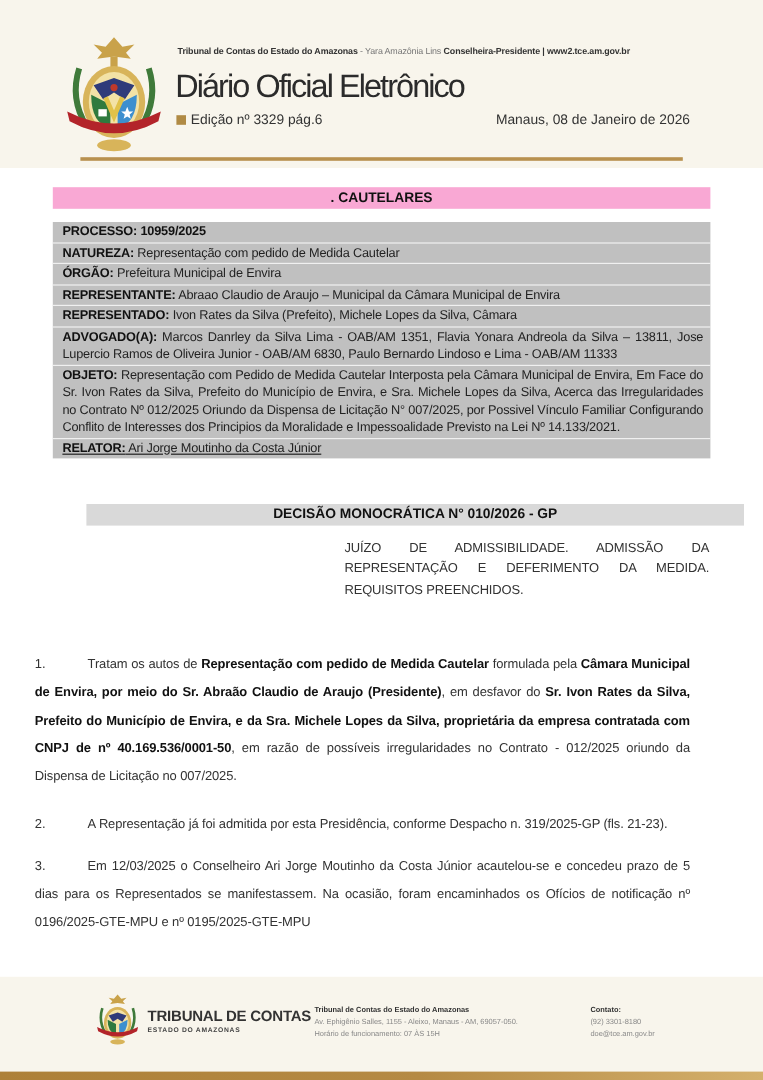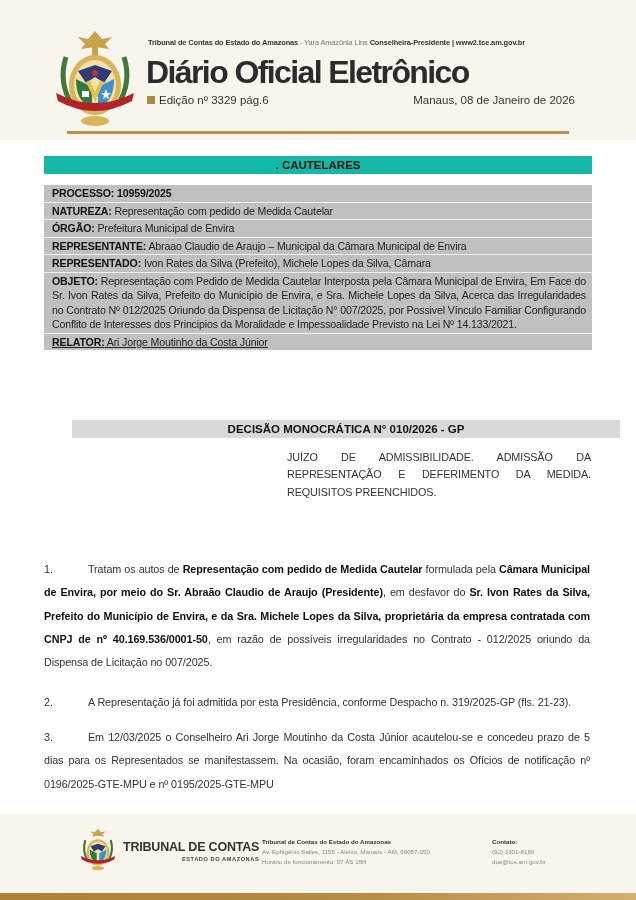--- a/index.html
+++ b/index.html
@@ -5,53 +5,53 @@
   * { box-sizing: border-box; margin: 0; padding: 0; }
   html, body { width: 636px; height: 900px; background: #ffffff; overflow: hidden; }
   body { font-family: "Liberation Sans", sans-serif; color: #222; position: relative; }
 
   
   .header { position: absolute; left: 0; top: 0; width: 636px; height: 140px; background: #f8f5ec; }
   .logo { position: absolute; left: 52px; top: 27px; width: 86px; height: 105px; }
   .header-top { position: absolute; left: 148px; top: 38px; font-size: 7.4px; color: #333; white-space: nowrap; letter-spacing: -0.1px; }
   .header-top b { font-weight: bold; color: #333; }
   .header-top .light { color: #777; }
-  .header-title { position: absolute; left: 146px; top: 49px; font-size: 32px; font-weight: bold; color: #2b2b2b; letter-spacing: -1.6px; white-space: nowrap; line-height: 46px; }
+  .header-title { position: absolute; left: 146px; top: 49px; font-size: 27px; font-weight: normal; color: #2b2b2b; letter-spacing: -1.6px; white-space: nowrap; line-height: 46px; }
   .edition { position: absolute; left: 147px; top: 94px; font-size: 11.5px; color: #333; display: flex; align-items: center; gap: 4px; }
   .edition .sq { width: 8px; height: 8px; background: #b08a44; display: inline-block; }
   .date { position: absolute; right: 61px; top: 94px; font-size: 11.5px; color: #333; text-align: center; }
   .header-rule { position: absolute; left: 67px; top: 131px; width: 502px; height: 3px; background: #b8914f; }
 
   
   .section-bar { position: absolute; left: 44px; width: 548px; height: 18px; text-align: center; font-weight: bold; font-size: 11.5px; line-height: 18px; color: #111; }
-  .bar-cautelares { top: 156px; background: #14b8a6; }
+  .bar-cautelares { top: 156px; background: #f9a8d4; }
   .bar-decisao { top: 420px; background: #d9d9d9; margin-left: 28px; }
 
   
   .info-box { position: absolute; left: 44px; top: 185px; width: 548px; background: #c0c0c0; }
   .info-row { font-size: 10.6px; line-height: 14.5px; padding: 1px 6px 1px 8px; border-bottom: 1px solid #f0f0f0; color: #222; text-align: justify; letter-spacing: -0.15px; }
   .info-row:last-child { border-bottom: none; text-decoration: underline; }
   .info-row b { font-weight: bold; color: #111; }
 
   
   .ementa { position: absolute; left: 287px; top: 449px; width: 304px; font-size: 10.8px; line-height: 17.4px; color: #333; text-align: justify; letter-spacing: -0.1px; }
   .ementa p { text-align: justify; }
 
   
-  .para { position: absolute; left: 44px; width: 546px; font-size: 10.8px; line-height: 23.3px; color: #333; text-align: justify; letter-spacing: -0.1px; margin-top: 15px; }
+  .para { position: absolute; left: 29px; width: 546px; font-size: 10.8px; line-height: 23.3px; color: #333; text-align: justify; letter-spacing: -0.1px; }
   .para b { color: #111; font-weight: bold; }
   .para .num { display: inline-block; width: 44px; }
   .p1 { top: 543px; }
   .p2 { top: 676px; }
   .p3 { top: 711px; }
 
   
   .footer { position: absolute; left: 0; top: 814px; width: 636px; height: 86px; background: #f8f5ec; }
   .footer-logo { position: absolute; left: 78px; top: 13px; width: 40px; height: 46px; }
-  .footer-brand { position: absolute; left: 123px; top: 26px; text-align: right; }
+  .footer-brand { position: absolute; left: 123px; top: 26px; }
   .footer-brand .big { font-size: 12.5px; font-weight: bold; color: #333; letter-spacing: -0.2px; white-space: nowrap; }
   .footer-brand .small { font-size: 5.6px; font-weight: bold; color: #444; letter-spacing: 0.6px; margin-top: 2px; white-space: nowrap; }
   .footer-addr { position: absolute; left: 262px; top: 23px; font-size: 6.2px; line-height: 10px; color: #888; white-space: nowrap; }
   .footer-addr .t { color: #333; font-weight: bold; }
   .footer-contact { position: absolute; left: 492px; top: 23px; font-size: 6.2px; line-height: 10px; color: #888; white-space: nowrap; }
   .footer-contact .t { color: #333; font-weight: bold; }
   .footer-bar { position: absolute; left: 0; bottom: 0; width: 636px; height: 7px; background: linear-gradient(90deg, #ad8038 0%, #b58a44 55%, #d4b06c 100%); }
 </style>
 </head>
 <body>
@@ -96,20 +96,21 @@
 </div>
 
 <div class="section-bar bar-cautelares">. CAUTELARES</div>
 
 <div class="info-box">
   <div class="info-row"><b>PROCESSO:</b><b> 10959/2025</b></div>
   <div class="info-row"><b>NATUREZA:</b><span> Representação com pedido de Medida Cautelar</span></div>
   <div class="info-row"><b>ÓRGÃO:</b><span> Prefeitura Municipal de Envira</span></div>
   <div class="info-row"><b>REPRESENTANTE:</b><span> Abraao Claudio de Araujo – Municipal da Câmara Municipal de Envira</span></div>
   <div class="info-row"><b>REPRESENTADO:</b><span> Ivon Rates da Silva (Prefeito), Michele Lopes da Silva, Câmara</span></div>
+  <div class="info-row"><b>ADVOGADO(A):</b><span> Marcos Danrley da Silva Lima - OAB/AM 1351,  Flavia Yonara Andreola da Silva – 13811, Jose Lupercio Ramos de Oliveira Junior - OAB/AM 6830, Paulo Bernardo Lindoso e Lima - OAB/AM 11333</span></div>
   <div class="info-row"><b>OBJETO:</b><span> Representação com Pedido de Medida Cautelar Interposta pela Câmara Municipal de Envira, Em Face do Sr. Ivon Rates da Silva, Prefeito do Município de Envira, e Sra. Michele Lopes da Silva, Acerca das Irregularidades no Contrato Nº 012/2025 Oriundo da Dispensa de Licitação N° 007/2025, por Possivel Vínculo Familiar Configurando Conflito de Interesses dos Principios da Moralidade e Impessoalidade Previsto na Lei Nº 14.133/2021.</span></div>
   <div class="info-row"><b>RELATOR:</b><span> Ari Jorge Moutinho da Costa Júnior</span></div>
 </div>
 
 <div class="section-bar bar-decisao">DECISÃO MONOCRÁTICA N° 010/2026 - GP</div>
 
 <div class="ementa">
   <p>JUÍZO DE ADMISSIBILIDADE. ADMISSÃO DA REPRESENTAÇÃO E DEFERIMENTO DA MEDIDA. REQUISITOS PREENCHIDOS.</p>
 </div>
 

